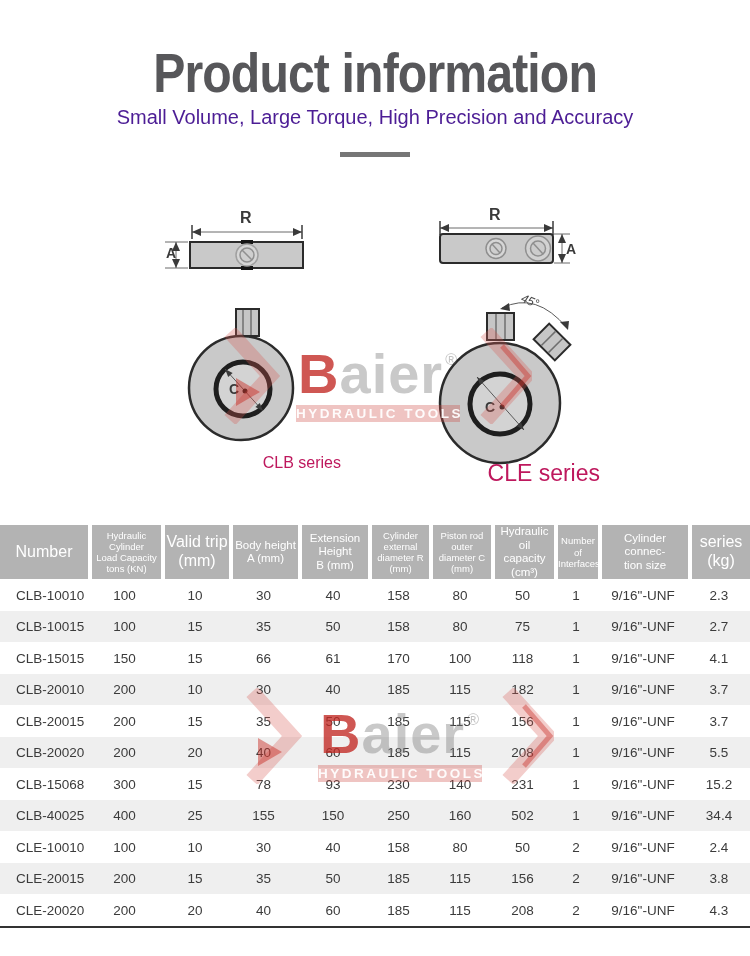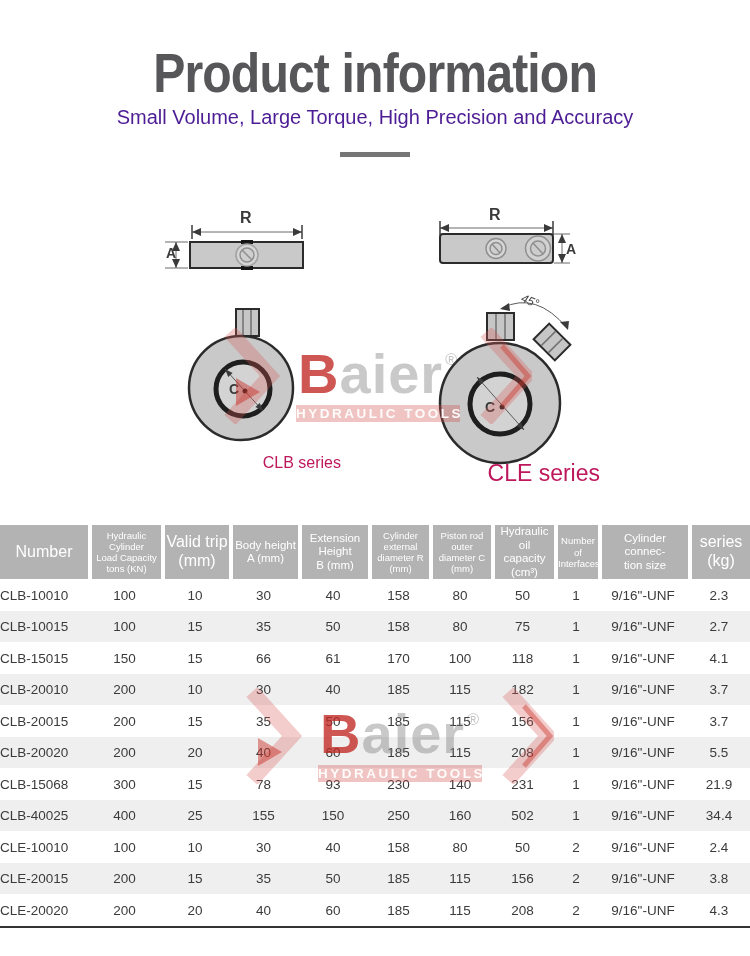--- a/index.html
+++ b/index.html
@@ -58,21 +58,21 @@
     vertical-align:middle;text-align:center;white-space:pre-line;line-height:1.18;padding:0;
   }
   .spec-table th + th{border-left:4px solid #fff;}
   th.sm{font-size:9.5px;}
   th.md{font-size:11.5px;}
   th.lg{font-size:16px;}
   .spec-table td{
     height:31.5px;text-align:center;font-size:13.5px;color:#3b3b3b;padding:0;
   }
   .spec-table tbody tr:nth-child(even) td{background:#efefef;}
-  .spec-table td.model-cell{text-align:left;padding-left:0;}
+  .spec-table td.model-cell{text-align:left;padding-left:16px;}
 </style>
 </head>
 <body>
 
 <div id="app">
 
   <div class="page-title"><span class="squeeze">Product information</span></div>
   <div class="page-subtitle">Small Volume, Large Torque, High Precision and Accuracy</div>
   <div class="title-divider"></div>
 
@@ -302,21 +302,21 @@
           <td class="model-cell">CLB-15068</td>
           <td>300</td>
           <td>15</td>
           <td>78</td>
           <td>93</td>
           <td>230</td>
           <td>140</td>
           <td>231</td>
           <td>1</td>
           <td>9/16"-UNF</td>
-          <td>21.9</td>
+          <td>15.2</td>
         </tr>
         <tr>
           <td class="model-cell">CLB-40025</td>
           <td>400</td>
           <td>25</td>
           <td>155</td>
           <td>150</td>
           <td>250</td>
           <td>160</td>
           <td>502</td>

